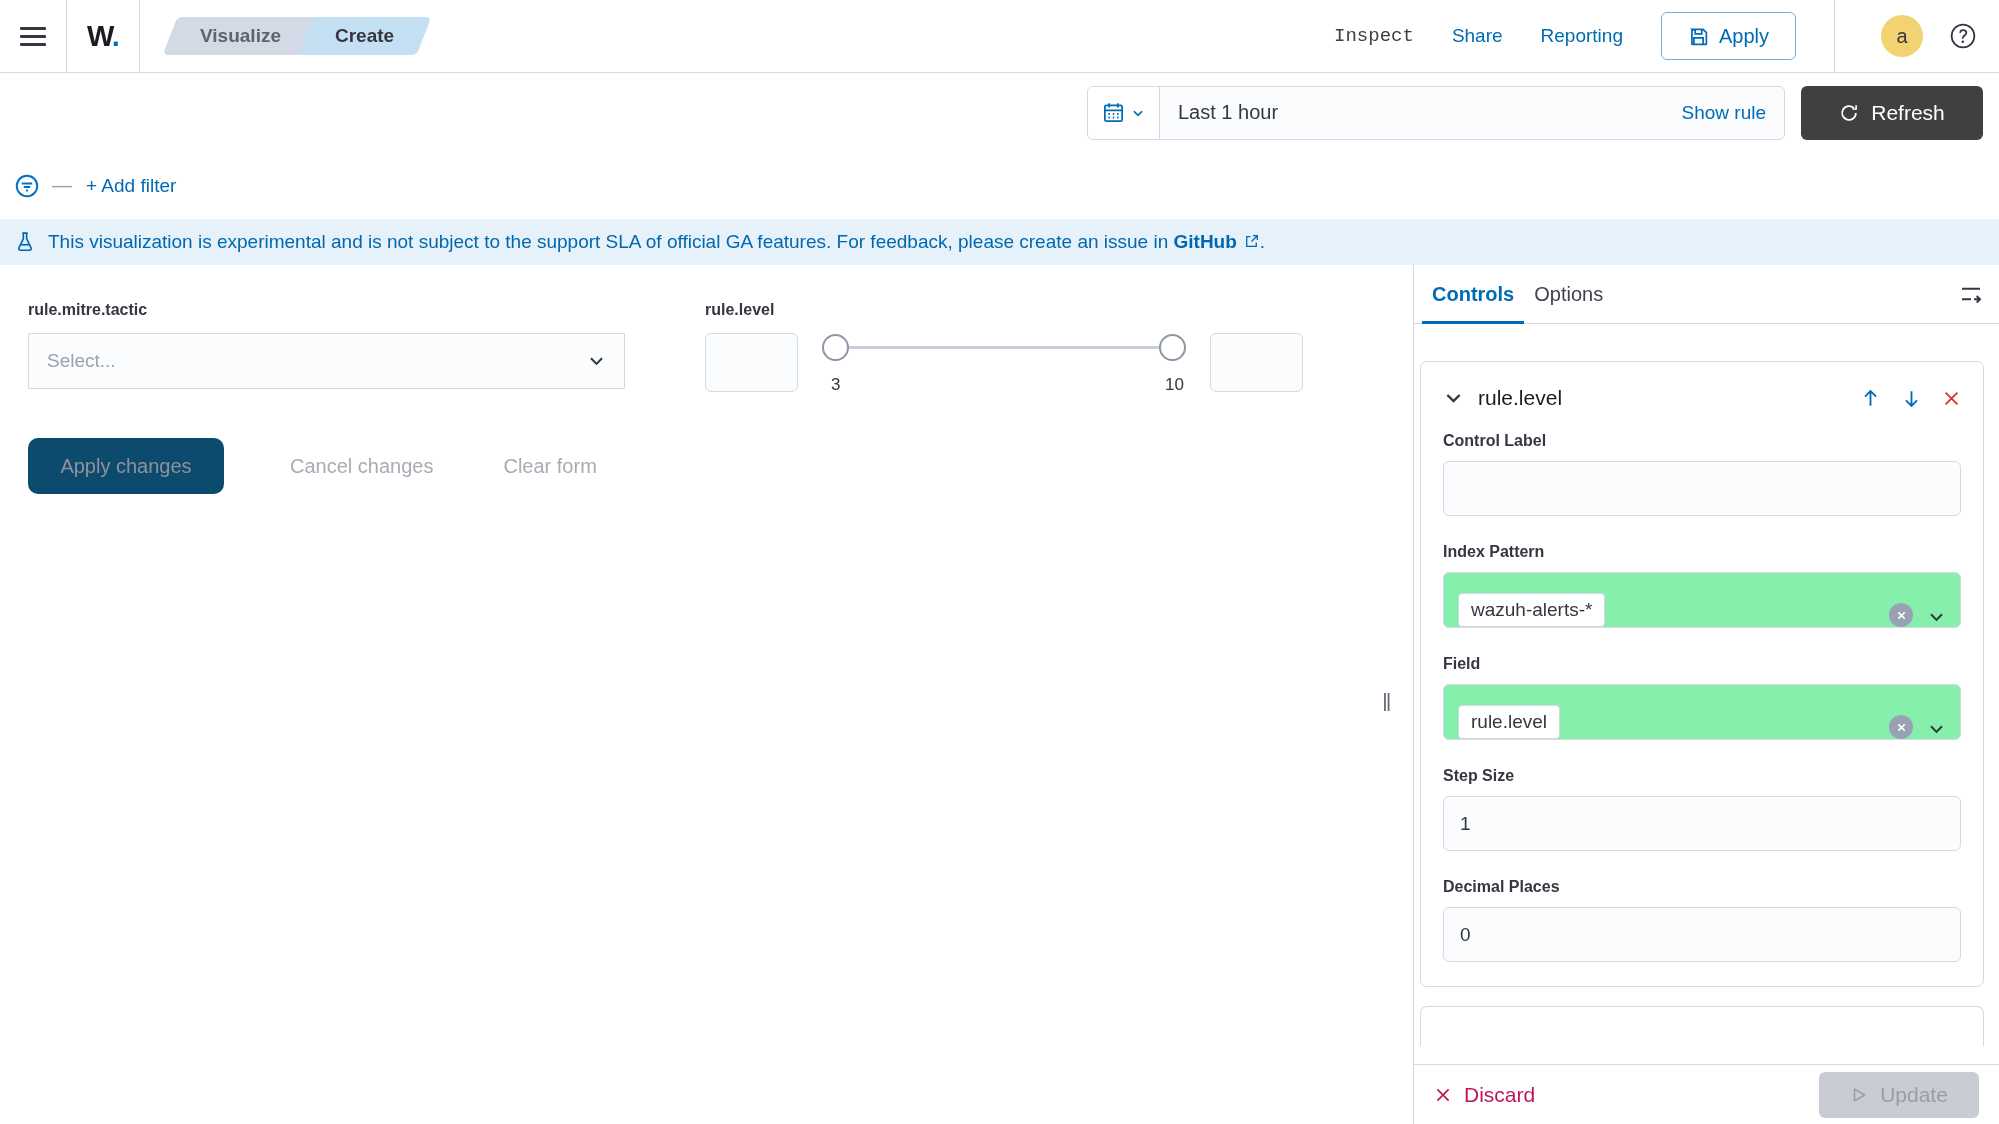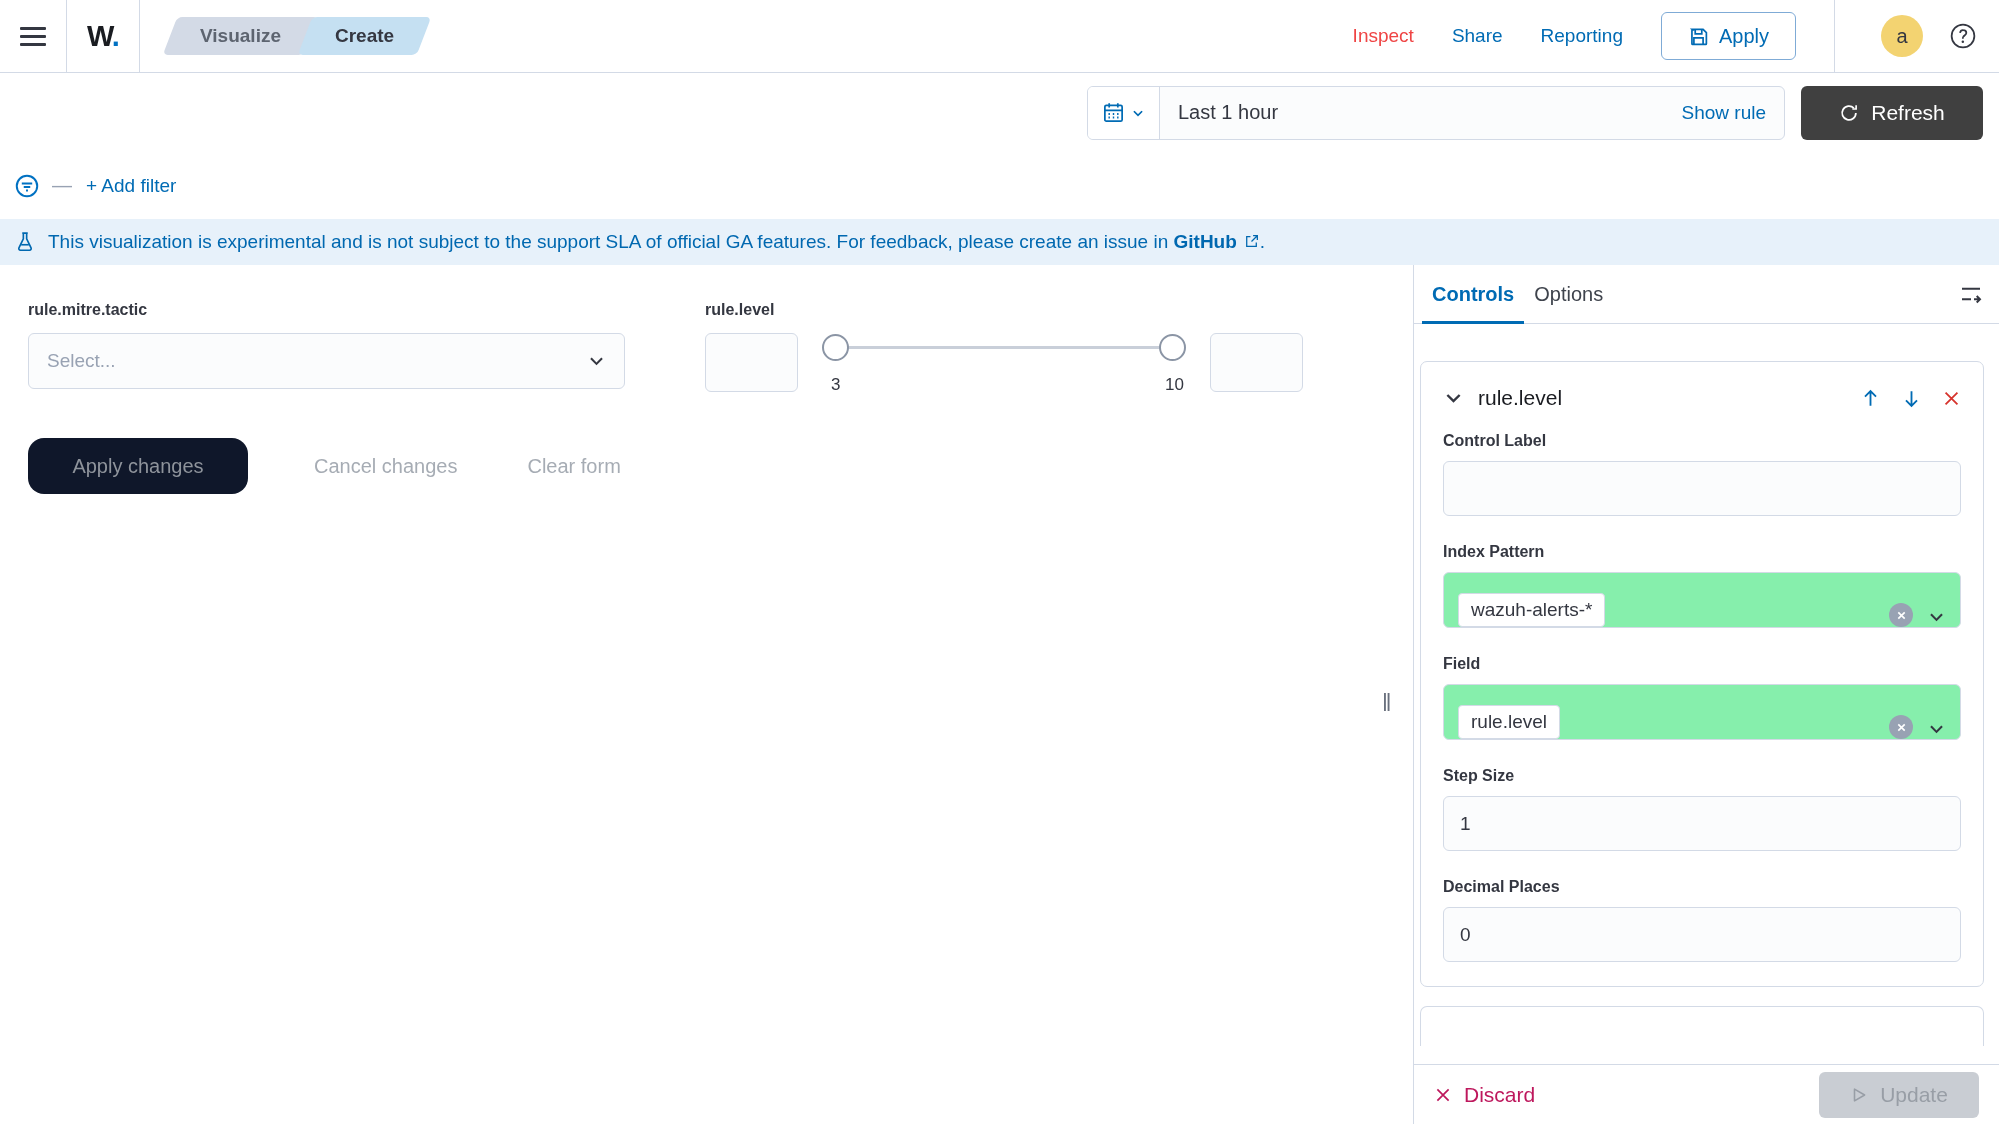--- a/index.html
+++ b/index.html
@@ -27,21 +27,21 @@
   .logo { width: 72px; text-align: center; font-size: 29px; font-weight: 700; color: #1a1c21; letter-spacing: -1px; }
   .logo .dot { color: #0071c2; }
   .crumbs { display: flex; align-items: center; margin-left: 30px; }
   .crumb { height: 38px; padding: 0 30px; display: flex; align-items: center; transform: skewX(-21deg); border-radius: 5px; }
   .crumb > span { transform: skewX(21deg); font-size: 19px; font-weight: 600; }
   .crumb.inactive { background: #d3dae6; color: #5d6470; }
   .crumb.active { background: #c5e0f2; color: #343741; margin-left: -6px; }
   .topbar .spacer, .spacer { flex: 1; }
   .top-nav { display: flex; align-items: center; gap: 38px; margin-right: 22px; }
   .top-link { background: none; border: none; font-size: 19px; font-family: inherit; cursor: pointer; color: #006BB4; }
-  .top-link.disabled { color: #ef4444; cursor: default; }
+  .top-link.disabled { color: #404040; cursor: default; font-family: Liberation Mono, monospace; }
   .save-btn {
     display: flex; align-items: center; gap: 10px;
     border: 1px solid #7fabd6; background: #fff; color: #006BB4;
     font-size: 20px; font-family: inherit; font-weight: 500;
     padding: 0 26px; height: 48px; border-radius: 6px; cursor: pointer;
   }
   .avatar {
     width: 42px; height: 42px; border-radius: 50%;
     background: #f3d371; color: #343741;
     display: flex; align-items: center; justify-content: center;
@@ -79,41 +79,41 @@
   }
   .banner a { color: #0068b0; font-weight: 700; text-decoration: none; cursor: pointer; }
   .banner .ext { display: inline-flex; vertical-align: -2px; margin-left: 6px; }
 
   
   .content { flex: 1; display: flex; min-height: 0; position: relative; }
   .main { width: 1413px; flex: 0 0 1413px; padding: 36px 0 0 28px; background: #fff; }
   .controls-row { display: flex; gap: 80px; }
   .field-label { font-size: 16px; font-weight: 700; color: #343741; margin-bottom: 14px; }
   .fake-select {
-    width: 597px; height: 56px; border: 1px solid #d3dae6; border-radius: 6px; background: #fbfcfd;
+    width: 597px; height: 56px; border: 1px solid #d3dae6; border-radius: 1px; background: #fbfcfd;
     display: flex; align-items: center; padding: 0 18px; cursor: pointer;
   }
   .fake-select .placeholder { color: #98a2b3; font-size: 19px; flex: 1; text-align: left; }
   .level-row { display: flex; align-items: flex-start; }
   .mini-input { width: 93px; height: 59px; border: 1px solid #d3dae6; border-radius: 6px; background: #fbfcfd; font-size: 19px; font-family: inherit; padding: 0 12px; color: #343741; }
   .slider { width: 364px; margin: 0 24px; position: relative; height: 59px; }
   .slider .track { position: absolute; left: 13px; right: 13px; top: 13px; height: 3px; background: #c9cfd9; }
   .slider .handle {
     position: absolute; top: 1px; width: 27px; height: 27px; border-radius: 50%;
     background: #fff; border: 2px solid #8b95a5; cursor: grab;
   }
   .slider .handle.min { left: 0; }
   .slider .handle.max { right: 0; }
   .slider .tick { position: absolute; top: 42px; font-size: 17px; color: #343741; }
   .slider .tick.min { left: 9px; }
   .slider .tick.max { right: 2px; }
   .preview-actions { display: flex; align-items: center; margin-top: 46px; }
   .apply-btn {
-    width: 220px; height: 56px; border: none; border-radius: 16px;
-    background: #0f172a; color: #8e939b; font-size: 20px; font-family: inherit; cursor: default;
+    width: 196px; height: 56px; border: none; border-radius: 10px;
+    background: #0c4a6e; color: #8e939b; font-size: 20px; font-family: inherit; cursor: default;
   }
   .text-btn { background: none; border: none; font-family: inherit; font-size: 20px; color: #a6acb4; cursor: default; }
   .cancel-btn { margin-left: 66px; }
   .clear-btn { margin-left: 70px; }
 
   
   .resizer { position: absolute; left: 1382px; top: 425px; color: #69707d; font-size: 23px; cursor: col-resize; user-select: none; }
 
   
   .panel { flex: 1; border-left: 1px solid #d3dae6; display: flex; flex-direction: column; background: #fff; min-width: 0; }

